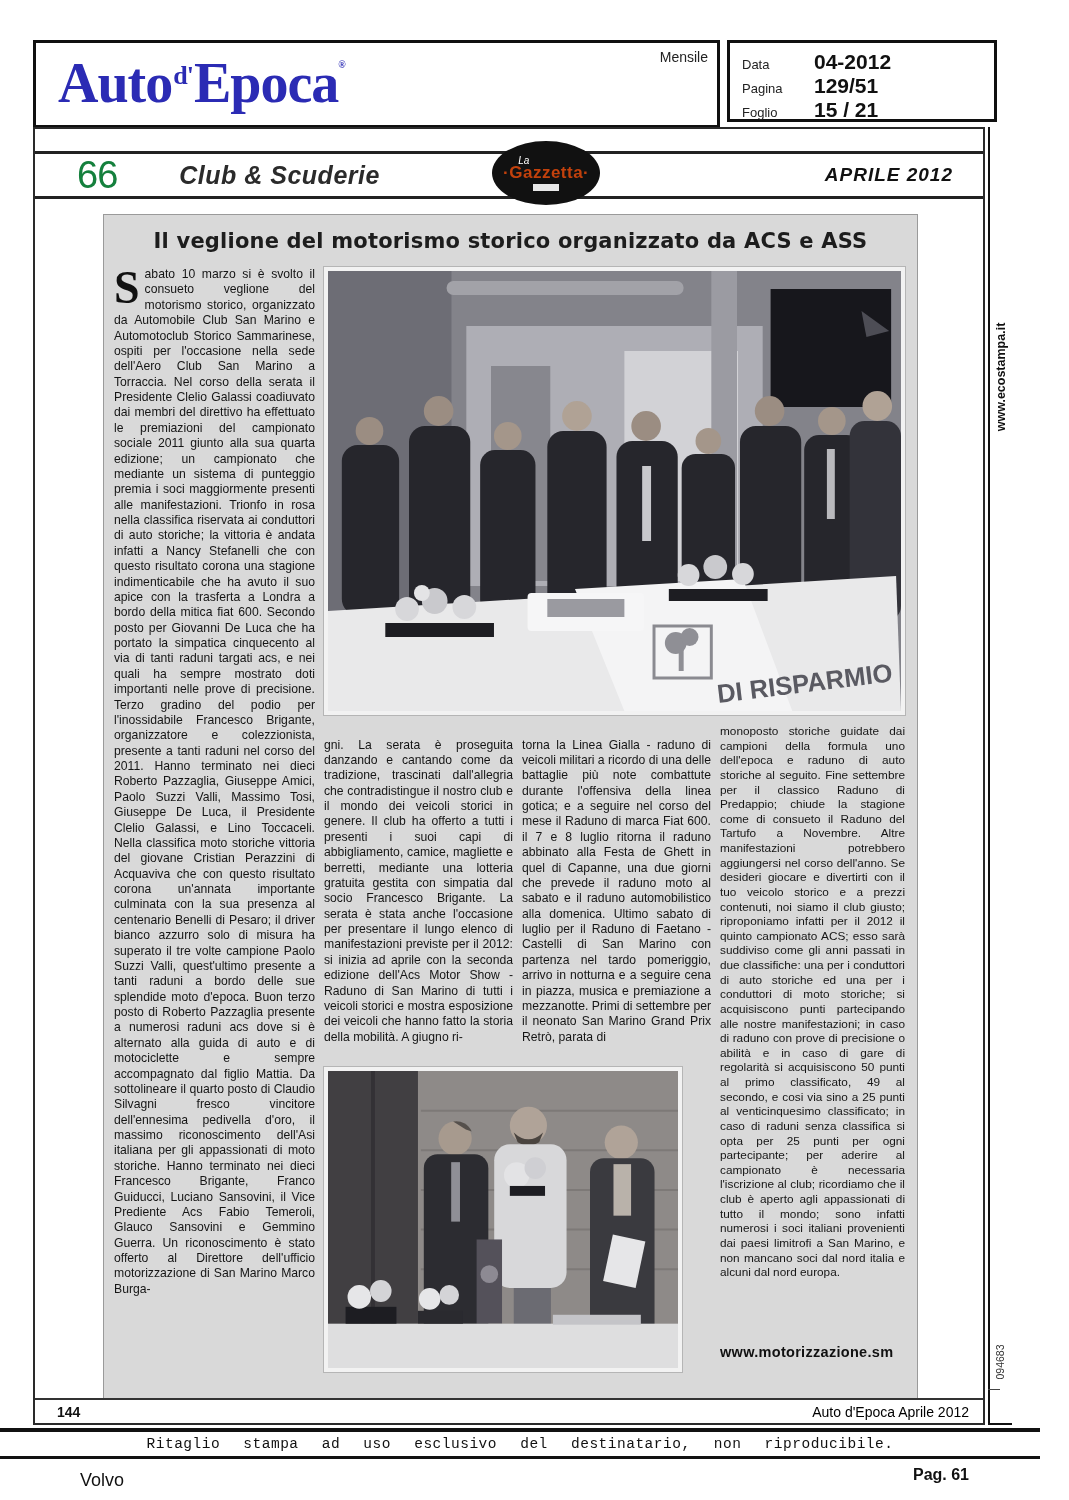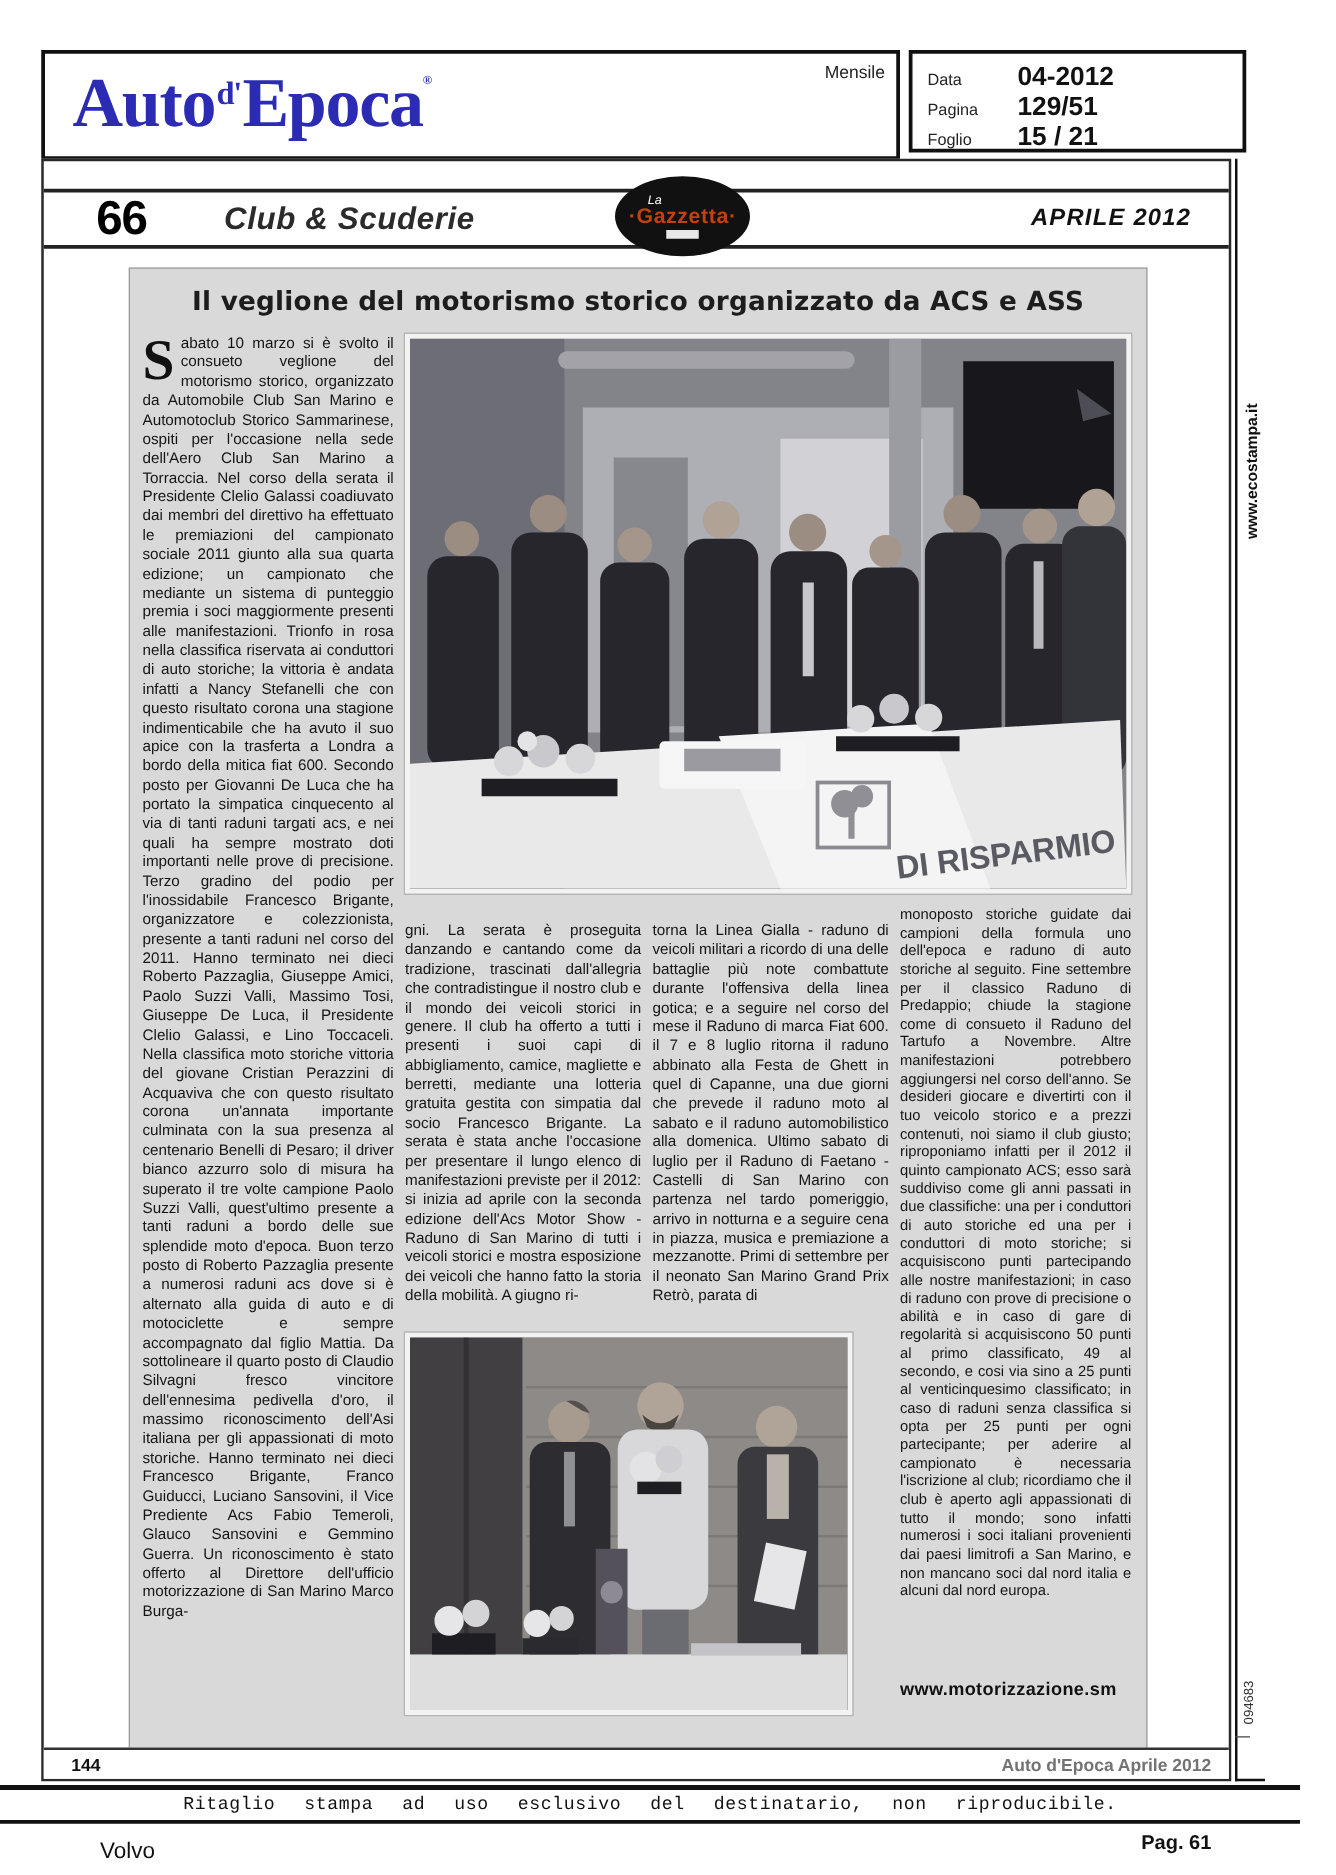--- a/index.html
+++ b/index.html
@@ -20,21 +20,21 @@
             padding:7px 12px;display:flex;flex-direction:column;justify-content:space-between;}
   .meta-row{display:flex;align-items:baseline;}
   .meta-label{width:72px;font-size:13px;color:#222;}
   .meta-value{font-size:21px;font-weight:bold;color:#111;}
 
   
   .main-box{position:absolute;left:33px;top:127px;width:952px;height:1298px;
             border:2px solid #2a2a2a;box-sizing:border-box;background:#fff;}
   .band{margin-top:22px;border-top:3px solid #222;border-bottom:3px solid #222;
         height:48px;display:flex;align-items:center;padding:0 30px 0 42px;box-sizing:border-box;}
-  .page-number{font-size:38px;font-weight:700;letter-spacing:-1px;color:#000000;}
+  .page-number{font-size:38px;font-weight:400;letter-spacing:-1px;color:#15803d;}
   .section-title{margin-left:62px;font-size:25px;font-weight:bold;font-style:italic;
                  color:#2b2b2b;letter-spacing:0.5px;}
   .gazzetta{margin-left:auto;margin-right:auto;position:relative;width:108px;height:60px;
             margin-top:4px;}
   .gazzetta-oval{position:absolute;left:0;top:-6px;width:108px;height:64px;background:#111;
                  border-radius:50%;display:flex;align-items:center;justify-content:center;
                  flex-direction:column;}
   .gazzetta-la{color:#fff;font-size:10px;font-style:italic;align-self:flex-start;
                margin-left:26px;margin-bottom:-3px;}
   .gazzetta-name{color:#c2410c;font-size:17px;font-weight:bold;letter-spacing:0.5px;}
@@ -64,21 +64,21 @@
   .photo2{margin-top:8px;flex:1;width:358px;box-sizing:border-box;}
   .col4wrap{flex:1;display:flex;flex-direction:column;min-width:0;}
   .col4{flex:1;overflow:hidden;font-size:11.8px;line-height:1.24;}
   .website{margin:8px 0 12px 0;font-weight:bold;font-size:14.5px;color:#111;
            letter-spacing:0.3px;}
 
   .inner-footer{position:absolute;left:0;right:0;bottom:0;height:25px;
                 border-top:2px solid #333;display:flex;align-items:center;
                 padding:0 14px 0 22px;box-sizing:border-box;background:#fff;}
   .folio-num{font-size:14px;font-weight:bold;color:#111;}
-  .credit{margin-left:auto;font-size:14px;font-weight:bold;color:#737373;}
+  .credit{margin-left:auto;font-size:14px;font-weight:normal;color:#000000;}
 
   
   .side-strip{position:absolute;left:988px;top:127px;width:24px;height:1298px;
               border-left:2px solid #111;border-bottom:2px solid #111;box-sizing:border-box;}
   .strip-site{position:absolute;left:-2px;top:150px;width:26px;height:200px;
               display:flex;align-items:center;justify-content:center;}
   .strip-site span{transform:rotate(-90deg);white-space:nowrap;font-size:12.5px;
                    font-weight:bold;color:#111;}
   .strip-code{position:absolute;left:-3px;top:1195px;width:26px;height:80px;
               display:flex;align-items:center;justify-content:center;}

